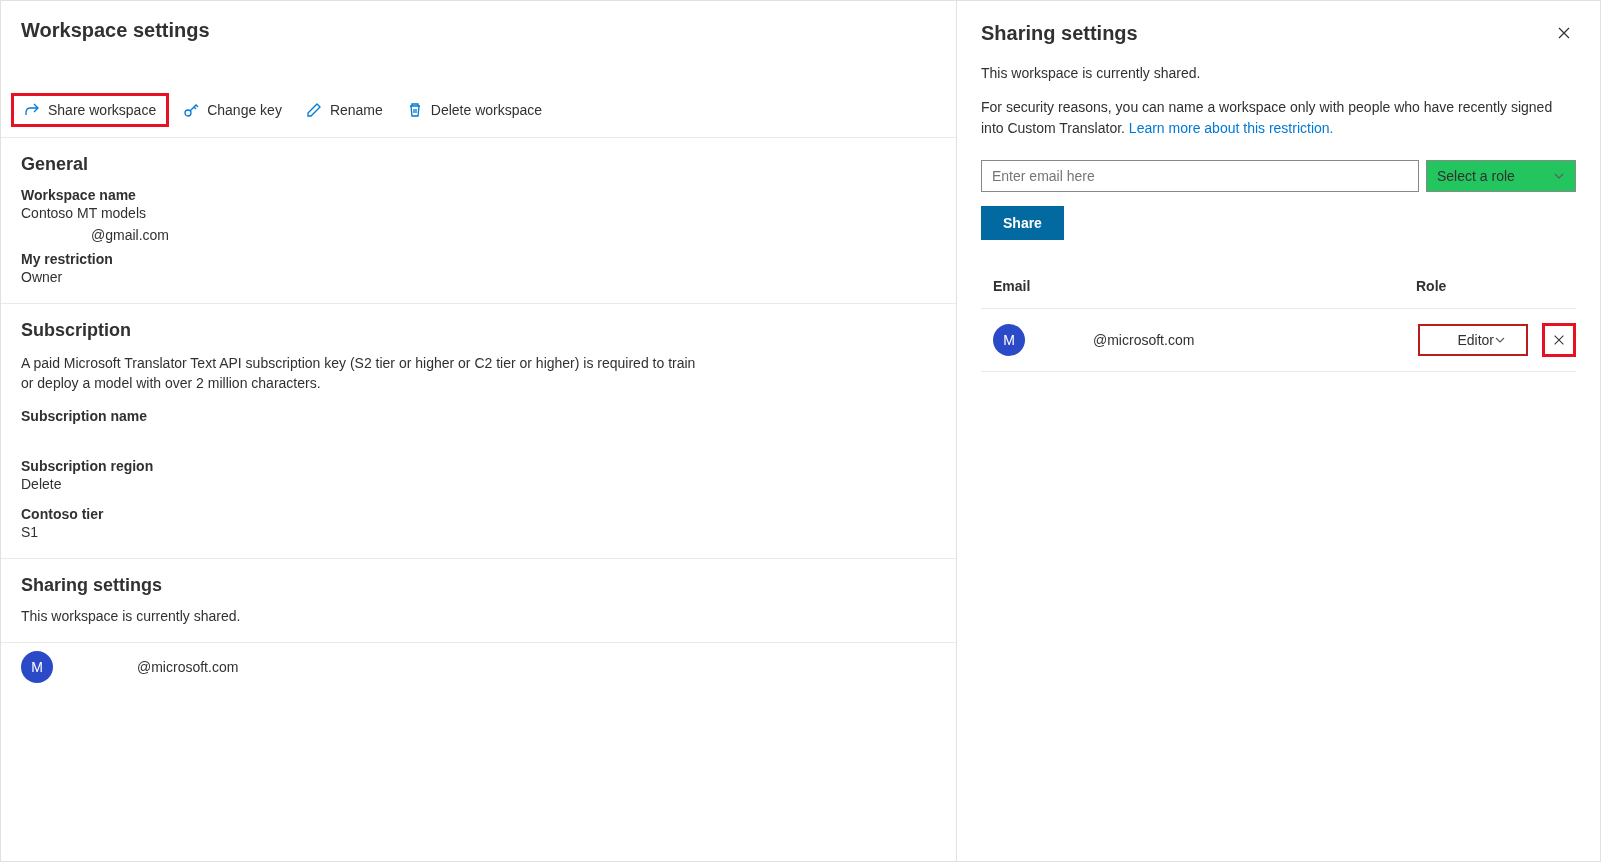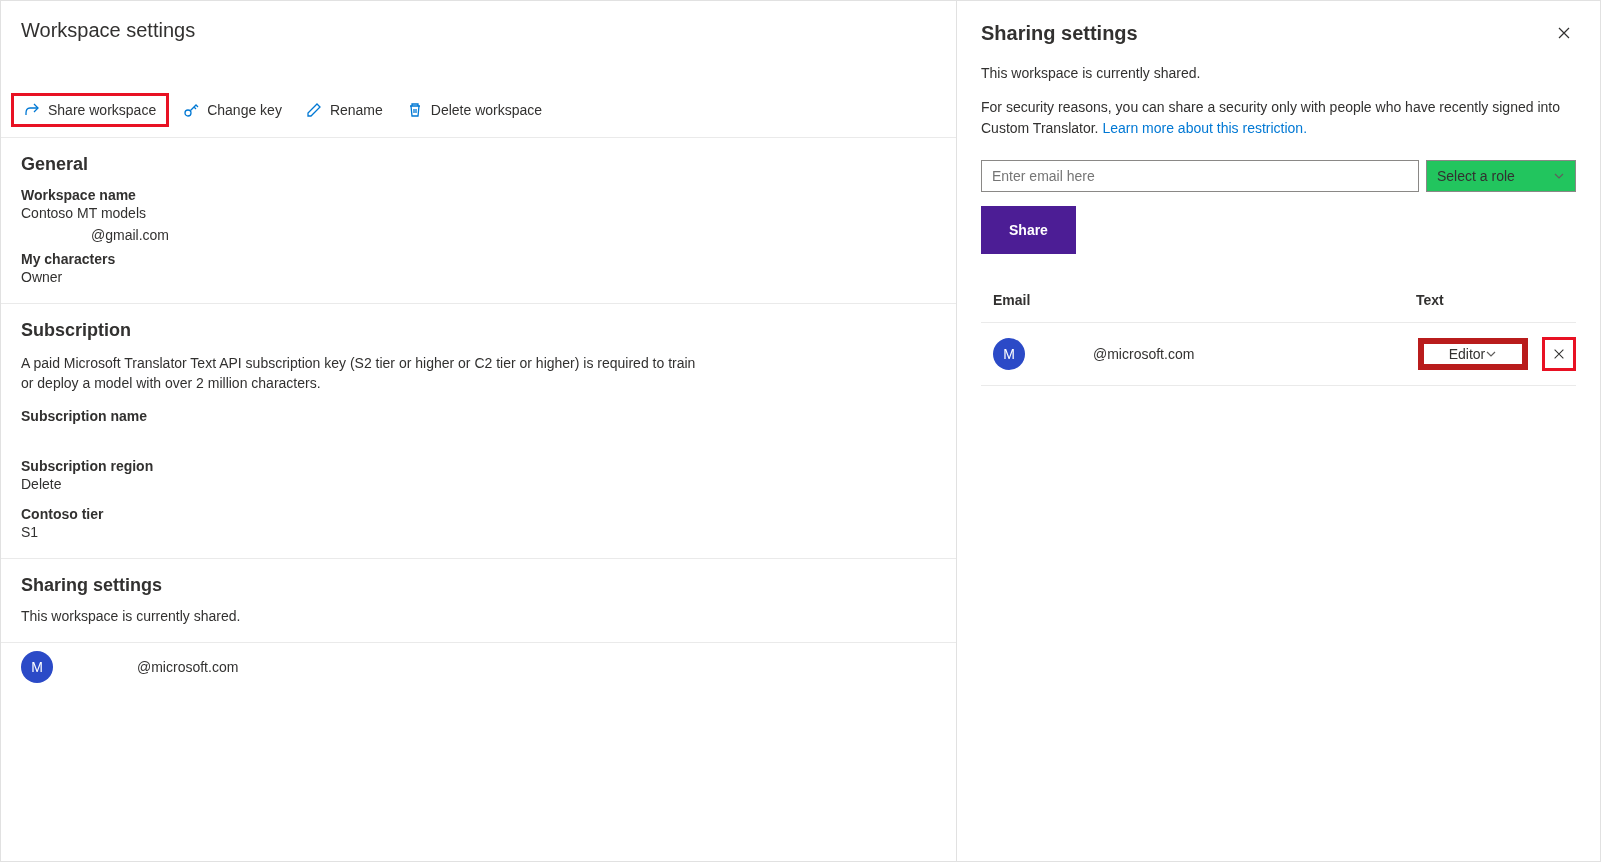--- a/index.html
+++ b/index.html
@@ -20,21 +20,21 @@
       overflow: hidden;
     }
     .right-panel {
       flex: 1;
       border: 1px solid #e1e1e1;
       border-left: none;
       padding: 20px 24px;
     }
     .page-title {
       font-size: 20px;
-      font-weight: 400;
+      font-weight: 700;
       padding: 18px 20px 10px 20px;
     }
     .toolbar {
       display: flex;
       gap: 4px;
       padding: 6px 10px 10px 10px;
       border-bottom: 1px solid #eaeaea;
       align-items: center;
     }
     .toolbar-btn {
@@ -98,39 +98,39 @@
     input.text-input {
       flex:1; height:32px; border:1px solid #8a8886;
       padding:0 10px; font-family:inherit; font-size:14px;
     }
     .select-box {
       height:32px; border:1px solid #8a8886; background:#22c55e;
       display:flex; align-items:center; justify-content:space-between;
       padding:0 10px; cursor:pointer; min-width:150px; font-size:14px;
     }
     .primary-btn {
-      margin-top:14px; height:48px; padding:0 28px;
-      background:#4c1d95; color:#fff; border:none;
+      margin-top:14px; height:34px; padding:0 22px;
+      background:#0369a1; color:#fff; border:none;
       font-size:14px; font-weight:600; cursor:pointer; font-family:inherit;
     }
     .share-table { margin-top:30px; }
     .share-header { display:flex; font-weight:600; padding:8px 0 14px 12px; border-bottom:1px solid #eaeaea;}
     .share-header .col-email{ flex:1; }
     .share-header .col-role{ width:160px; }
     .share-row { display:flex; align-items:center; padding:14px 0 14px 12px; border-bottom:1px solid #eaeaea; gap:8px;}
     .share-row .avatar-sm {
       width:32px;height:32px;border-radius:50%;
       background:#2b4ac7;color:#fff;display:flex;align-items:center;justify-content:center;
       font-size:14px;
     }
     .share-row .email-cell { flex:1; text-align:left; padding-left:60px;}
     .share-row .role-select {
-      height:32px; border:6px solid #b91c1c; background:#fff;
-      display:flex; align-items:center; justify-content:center;
-      padding:0 11px; cursor:pointer; width:110px; font-size:14px;
+      height:32px; border:2px solid #b91c1c; background:#fff;
+      display:flex; align-items:center; justify-content:flex-end;
+      padding:0 20px; cursor:pointer; width:110px; font-size:14px;
     }
     .remove-btn {
       border:3px solid #e81123; background:none; width:34px;height:34px;
       display:flex;align-items:center;justify-content:center; cursor:pointer;
       margin-left:6px;
     }
     svg { display:block; }
     .chev { color:#605e5c; }
   </style>
 </head>
@@ -174,21 +174,21 @@
       </span>
       <span>Delete workspace</span>
     </button>
   </div>
 
   <div class="section">
     <div class="section-title">General</div>
     <div class="field-label">Workspace name</div>
     <div class="field-value">Contoso MT models</div>
     <div class="field-value" style="padding-left:70px;">@gmail.com</div>
-    <div class="field-label">My characters</div>
+    <div class="field-label">My restriction</div>
     <div class="field-value">Owner</div>
   </div>
 
   <div class="section">
     <div class="section-title">Subscription</div>
     <div class="description">A paid Microsoft Translator Text API subscription key (S2 tier or higher or C2 tier or higher) is required to train or deploy a model with over 2 million characters.</div>
     <div class="field-label">Subscription name</div>
     <div class="field-value" style="min-height:18px;"></div>
     <div class="two-col">
       <div>
@@ -218,40 +218,40 @@
       <span>
         <svg width="16" height="16" viewBox="0 0 16 16" stroke="currentColor" stroke-width="1.2" fill="none">
           <path d="M3 3 L13 13 M13 3 L3 13"></path>
         </svg>
       </span>
     </button>
   </div>
 
   <div class="panel-text">This workspace is currently shared.</div>
   <div class="panel-text">
-    <span>For security reasons, you can share a security only with people who have recently signed into Custom Translator. </span><a class="link">Learn more about this restriction.</a>
+    <span>For security reasons, you can name a workspace only with people who have recently signed into Custom Translator. </span><a class="link">Learn more about this restriction.</a>
   </div>
 
   <div class="input-row">
     <input class="text-input" type="text" placeholder="Enter email here" style="">
     <div class="select-box">
       <span>Select a role</span>
       <span class="chev">
         <svg width="12" height="12" viewBox="0 0 12 12" fill="none" stroke="currentColor" stroke-width="1.2">
             <path d="M2 4 L6 8 L10 4"></path>
           </svg>
       </span>
     </div>
   </div>
   <button class="primary-btn">Share</button>
 
   <div class="share-table">
     <div class="share-header">
       <div class="col-email">Email</div>
-      <div class="col-role">Text</div>
+      <div class="col-role">Role</div>
     </div>
     <div class="share-row">
       <div class="avatar-sm">M</div>
       <div class="email-cell">@microsoft.com</div>
       <div class="role-select">
         <span>Editor</span>
         <span class="chev">
           <svg width="12" height="12" viewBox="0 0 12 12" fill="none" stroke="currentColor" stroke-width="1.2">
               <path d="M2 4 L6 8 L10 4"></path>
             </svg>

